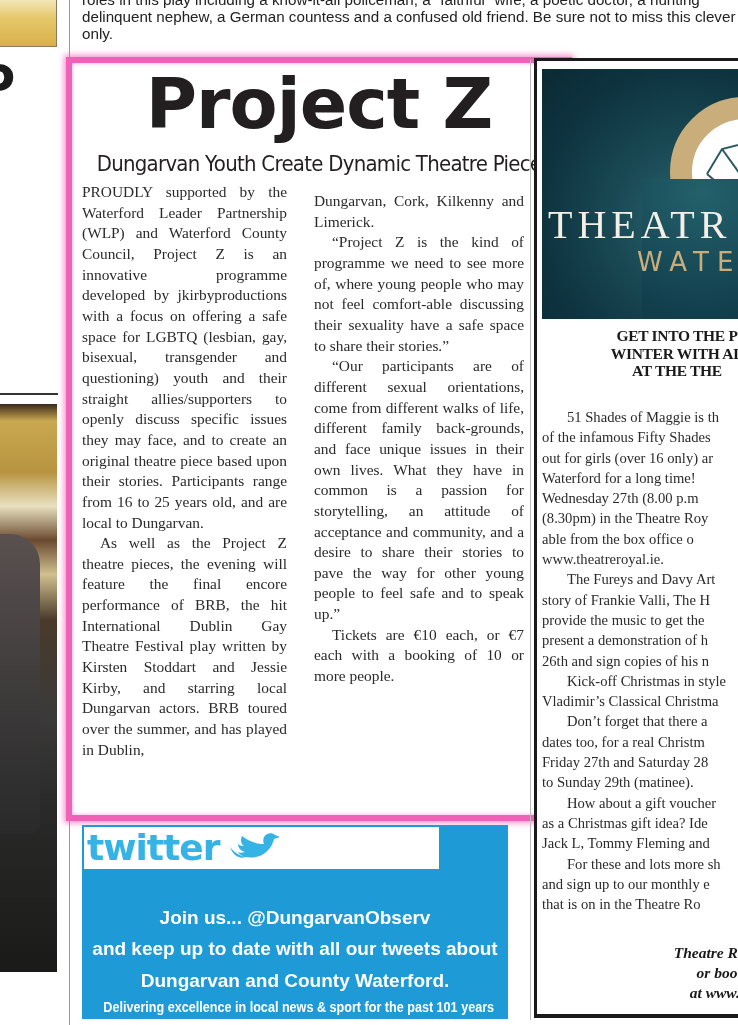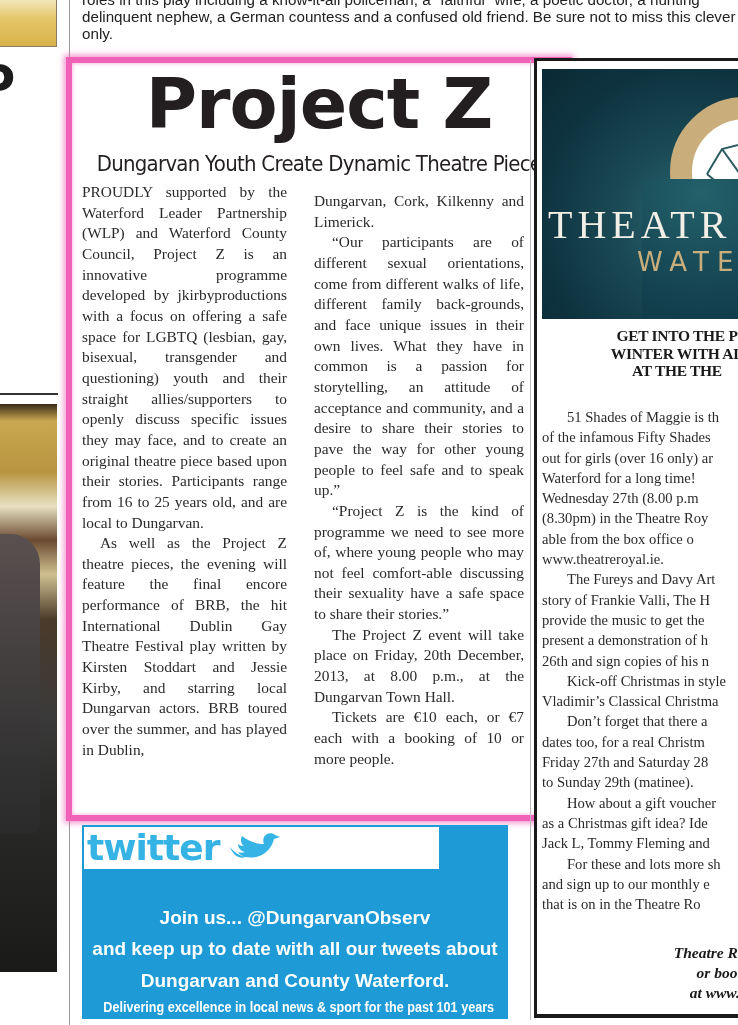--- a/index.html
+++ b/index.html
@@ -108,23 +108,22 @@
 
 <div class="article">
   <div class="headline">Project Z</div>
   <div class="subhead">Dungarvan Youth Create Dynamic Theatre Piece</div>
   <div class="body-col c1">
     <p class="first">PROUDLY supported by the Waterford Leader Partnership (WLP) and Waterford County Council, Project Z is an innovative programme developed by jkirbyproductions with a focus on offering a safe space for LGBTQ (lesbian, gay, bisexual, transgender and questioning) youth and their straight allies/supporters to openly discuss specific issues they may face, and to create an original theatre piece based upon their stories. Participants range from 16 to 25 years old, and are local to Dungarvan.</p>
     <p>As well as the Project Z theatre pieces, the evening will feature the final encore performance of BRB, the hit International Dublin Gay Theatre Festival play written by Kirsten Stoddart and Jessie Kirby, and starring local Dungarvan actors. BRB toured over the summer, and has played in Dublin,</p>
   </div>
   <div class="body-col c2">
     <p class="first">Dungarvan, Cork, Kilkenny and Limerick.</p>
+    <p>“Project Z is the kind of programme we need to see more of, where young people who may not feel comfort-able discussing their sexuality have a safe space to share their stories.”</p>
     <p>“Our participants are of different sexual orientations, come from different walks of life, different family back-grounds, and face unique issues in their own lives. What they have in common is a passion for storytelling, an attitude of acceptance and community, and a desire to share their stories to pave the way for other young people to feel safe and to speak up.”</p>
-    <p>“Project Z is the kind of programme we need to see more of, where young people who may not feel comfort-able discussing their sexuality have a safe space to share their stories.”</p>
-    <p>The Project Z event will take place on Friday, 20th December, 2013, at 8.00 p.m., at the Dungarvan Town Hall.</p>
     <p>Tickets are €10 each, or €7 each with a booking of 10 or more people.</p>
   </div>
 </div>
 
 <div class="twitter">
   <div class="twitter-head">
     <span class="twitter-logo">twitter</span>
     <svg class="bird" viewBox="0 0 56 34">
       <path d="M4 14 C10 22 20 26 30 24 C40 22 46 14 48 6 L54 4 L49 2 C46 -1 40 0 38 4 C37 7 37 9 38 11 C30 11 22 8 16 3 C14 7 15 11 18 13 C15 13 13 12 12 11 C12 15 15 18 19 19 C16 20 14 20 12 19 C14 22 16 23 20 24 C14 26 8 24 4 14 Z" fill="#34b3e4"></path>
     </svg>

